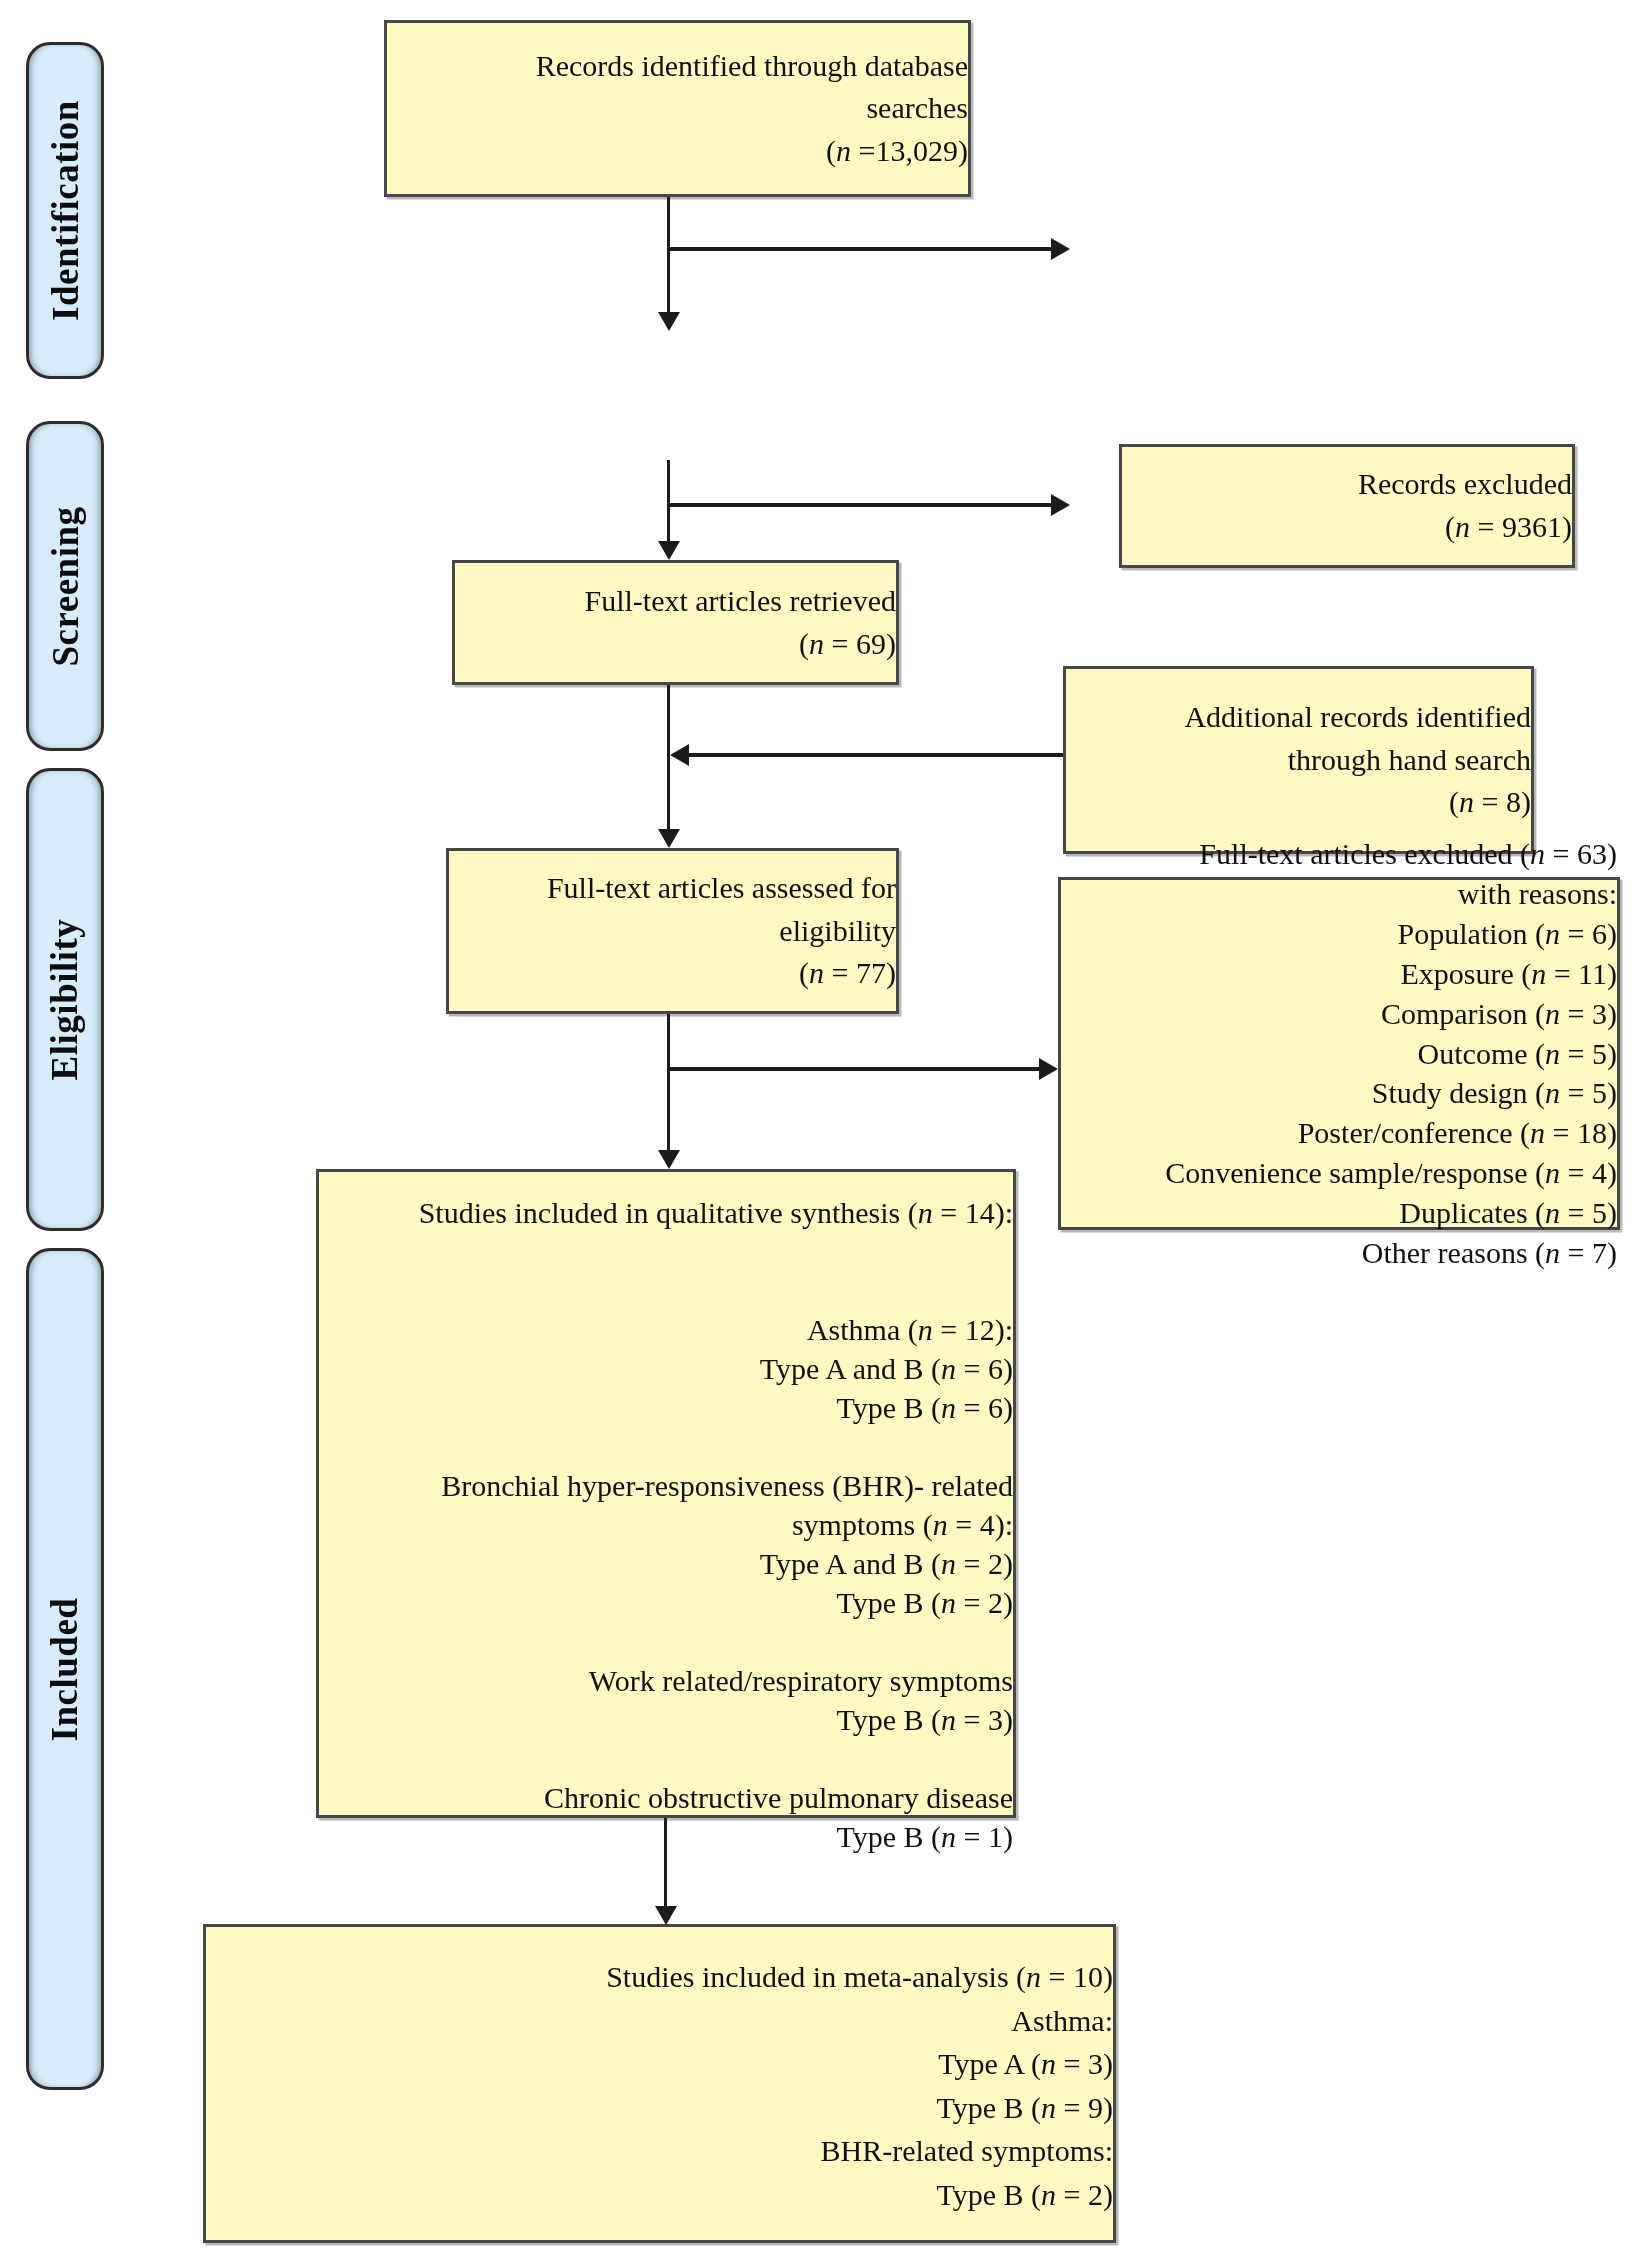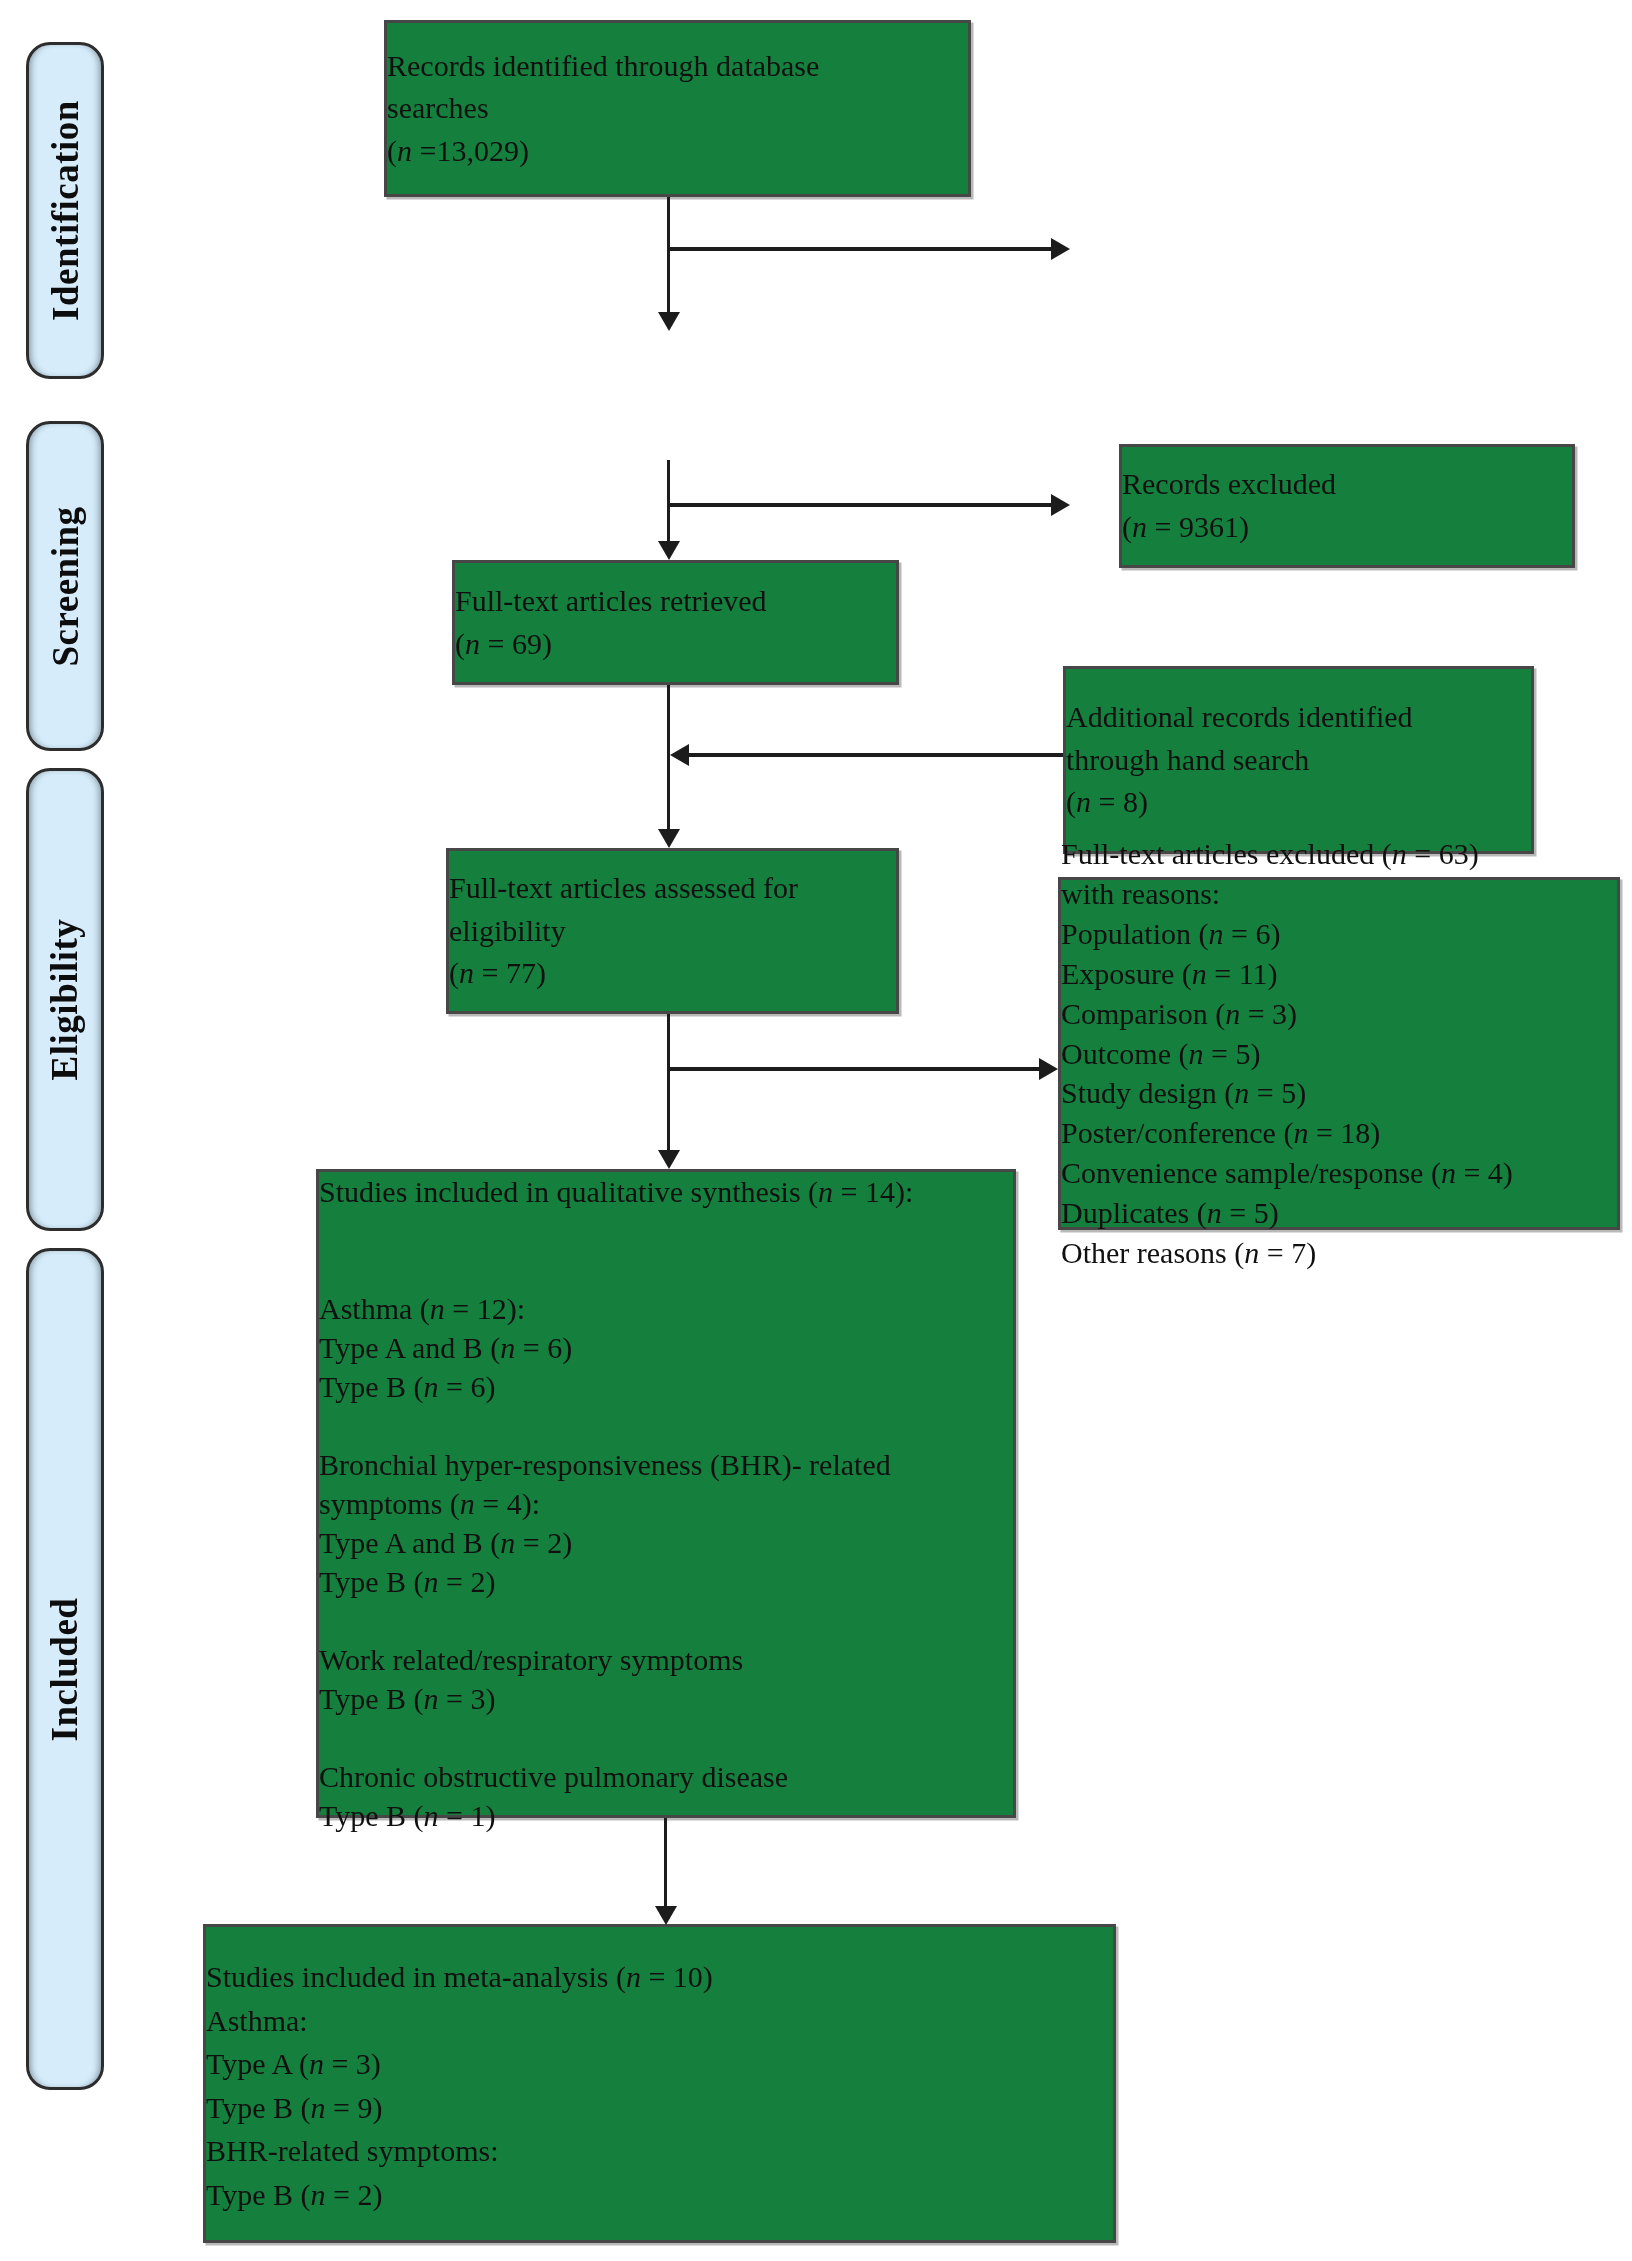--- a/index.html
+++ b/index.html
@@ -39,43 +39,43 @@
     color:#0d0d0d;
   }
   #stage-identification{left:26px;top:42px;width:78px;height:337px;}
   #stage-screening{left:26px;top:421px;width:78px;height:330px;}
   #stage-eligibility{left:26px;top:768px;width:78px;height:463px;}
   #stage-included{left:26px;top:1248px;width:78px;height:842px;}
 
   
   .box{
     position:absolute;
-    background:#15803d;
+    background:#fef9c3;
     border:3px solid var(--box_border);
     box-shadow:2.5px 2.5px 0 rgba(115,115,115,0.5);
     display:flex;
     align-items:center;
     justify-content:center;
-    text-align:left;
+    text-align:right;
     font-size:30px;
     line-height:1.42;
   }
   .box .txt{
     width:100%;
     white-space:pre-line;
   }
   #box-records-identified{left:384px;top:20px;width:587px;height:177px;}
   #box-duplicates-removed{left:1071px;top:189px;width:456px;height:117px;}
   #box-records-screened{left:374px;top:331px;width:622px;height:129px;}
   #box-records-excluded{left:1071px;top:444px;width:456px;height:124px;margin-left:48px;}
   #box-fulltext-retrieved{left:452px;top:560px;width:447px;height:125px;}
   #box-additional-records{left:1063px;top:666px;width:471px;height:188px;}
   #box-fulltext-assessed{left:446px;top:848px;width:453px;height:166px;}
   #box-fulltext-excluded{left:1058px;top:877px;width:562px;height:353px;line-height:1.33;}
-  #box-qualitative{left:316px;top:1169px;width:700px;height:649px;align-items:flex-start;line-height:1.3;}
+  #box-qualitative{left:316px;top:1169px;width:700px;height:649px;align-items:flex-start;line-height:1.3;padding-top:21px;}
   #box-meta{left:203px;top:1924px;width:913px;height:319px;line-height:1.45;align-items:flex-start;padding-top:28px;}
 
   
   .vline,.hline{position:absolute;background:var(--arrow);}
   .vline{width:3px;}
   .hline{height:4px;}
   .ah{position:absolute;width:0;height:0;}
   .ah-down{border-left:11px solid transparent;border-right:11px solid transparent;border-top:19px solid var(--arrow);}
   .ah-right{border-top:11px solid transparent;border-bottom:11px solid transparent;border-left:19px solid var(--arrow);}
   .ah-left{border-top:11px solid transparent;border-bottom:11px solid transparent;border-right:19px solid var(--arrow);}

